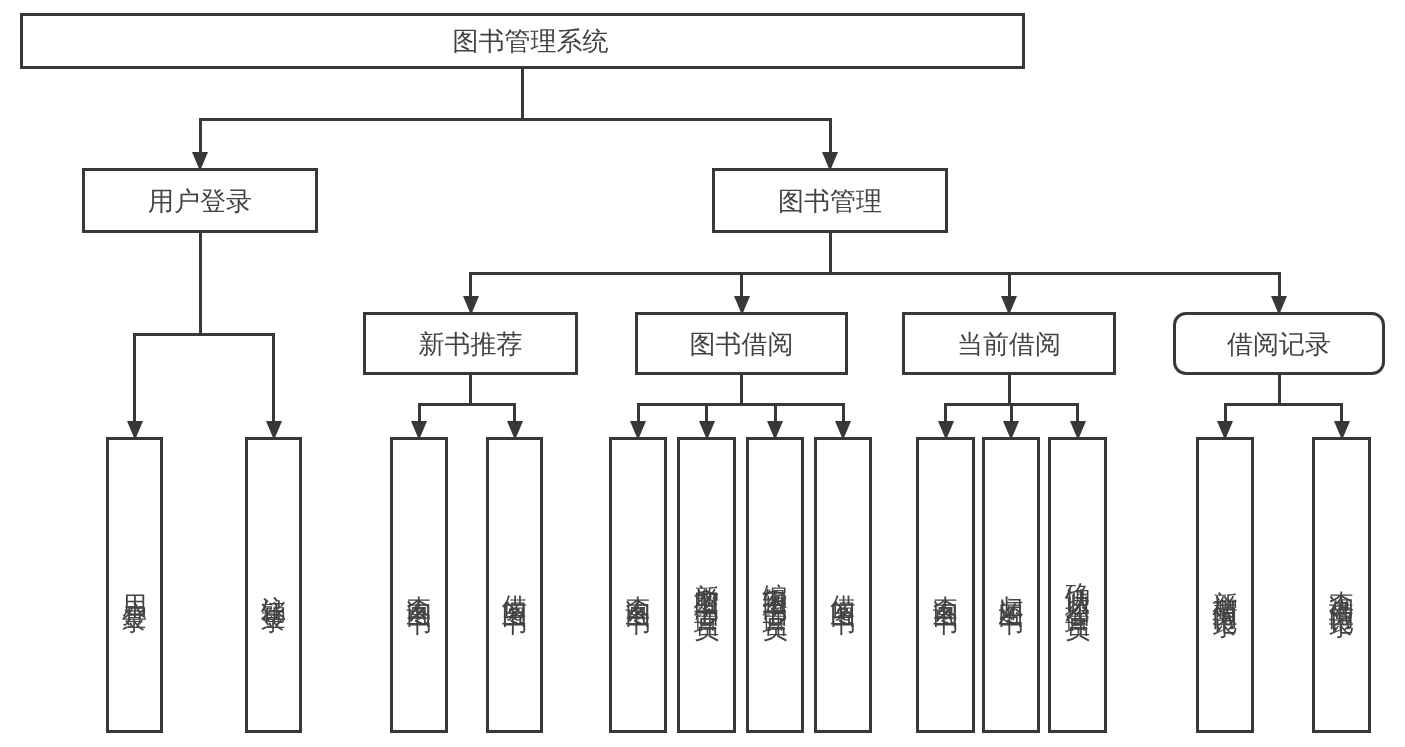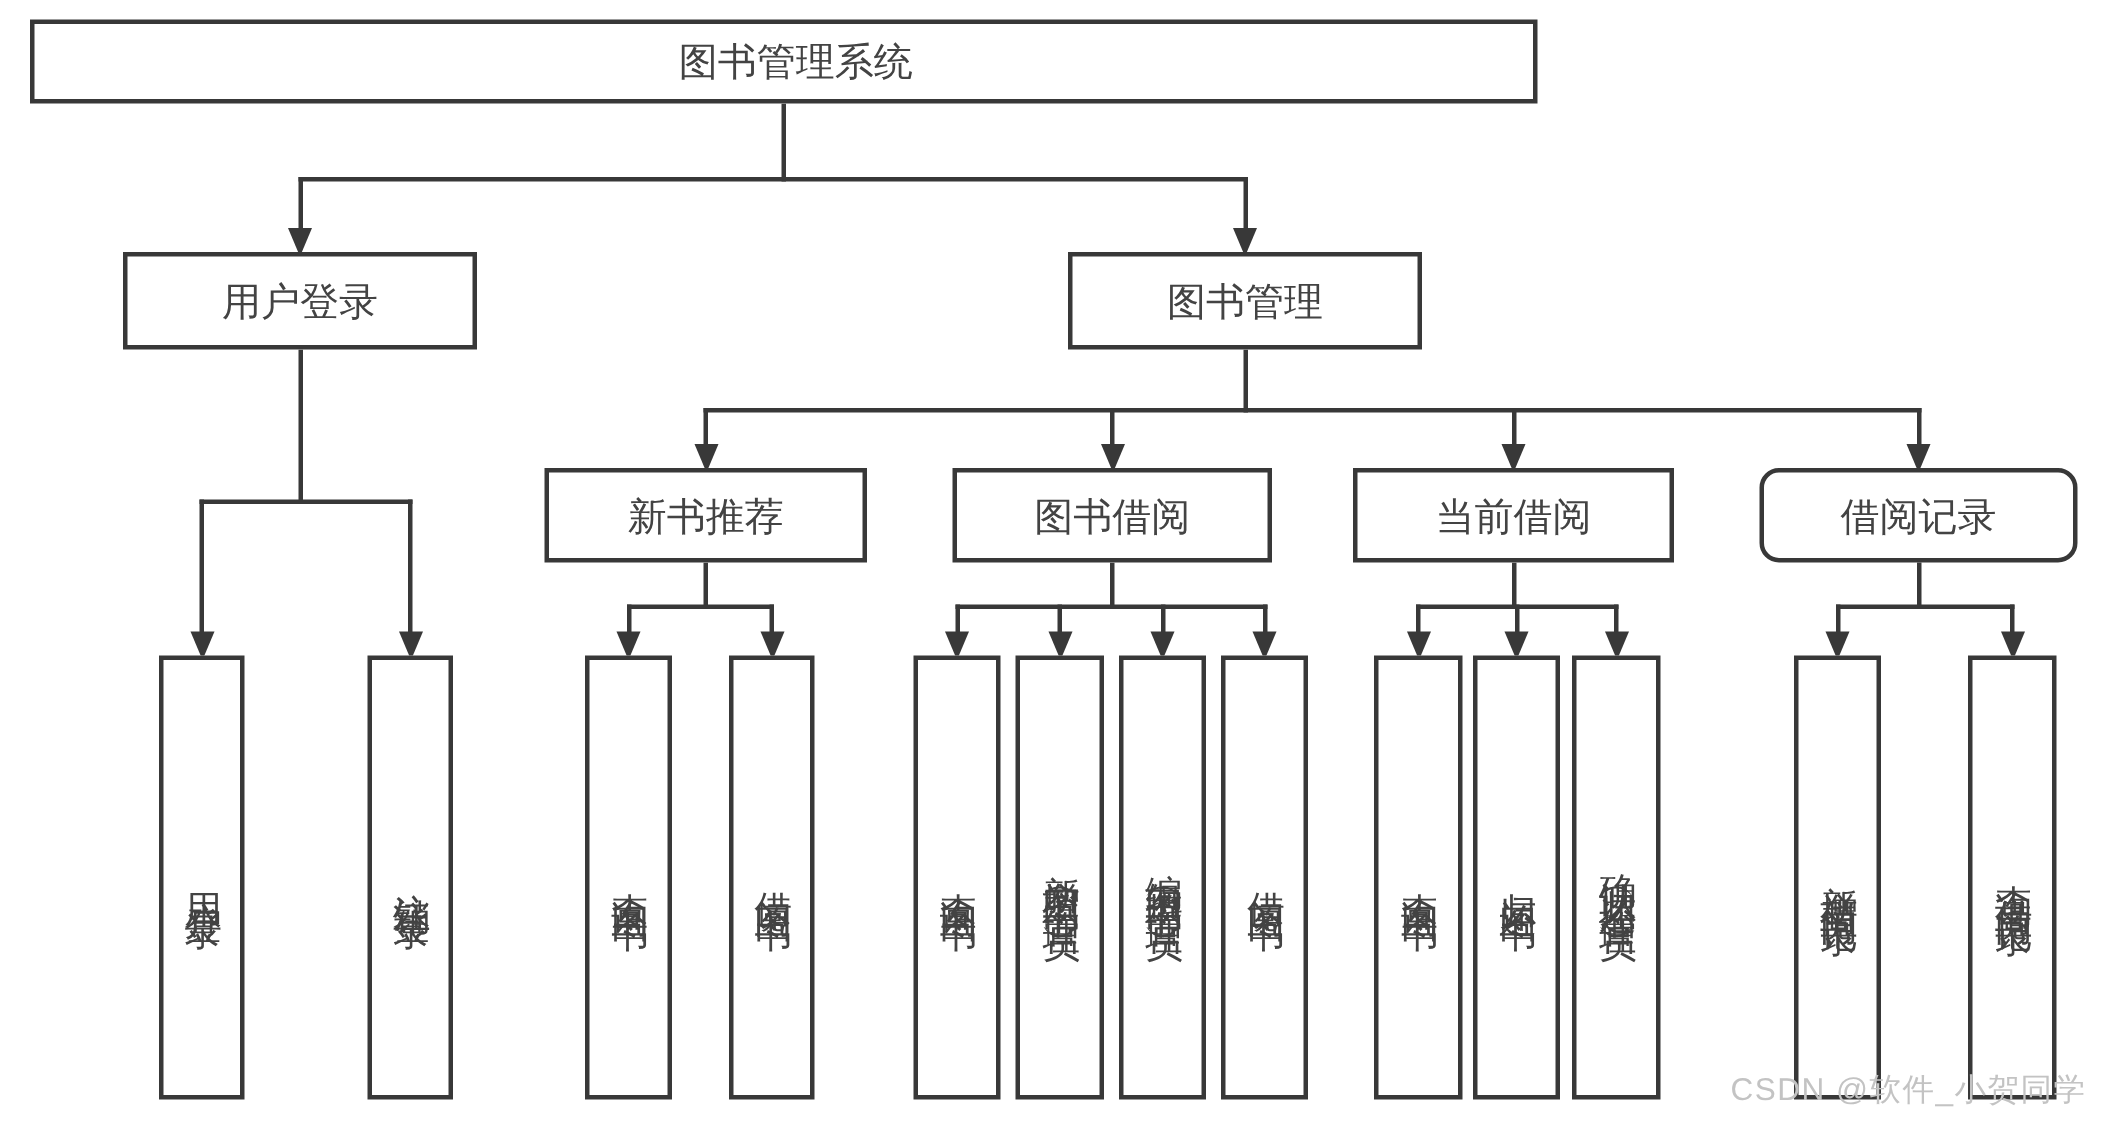--- a/index.html
+++ b/index.html
@@ -61,21 +61,20 @@
     color: var(--watermark-color, #c3c3c3);
     z-index: 5;
     white-space: nowrap;
     pointer-events: none;
   }
 </style>
 </head>
 <body>
 
 <div id="canvas" style="--line-color: #383838; --text-color: #434343; --watermark-color: #c3c3c3; background: rgb(255, 255, 255);">
-  <div class="watermark">CSDN @软件_小贺同学</div>
 <div class="node" style="left: 20px; top: 13px; width: 1005px; height: 56px; padding-left: 16px;">
       <span class="node-label">图书管理系统</span>
     </div>
     <div class="node" style="left: 82px; top: 168px; width: 236px; height: 65px;">
       <span class="node-label">用户登录</span>
     </div>
     <div class="node" style="left: 363px; top: 312px; width: 215px; height: 63px;">
       <span class="node-label">新书推荐</span>
     </div>
     <div class="node" style="left: 712px; top: 168px; width: 236px; height: 65px;">

